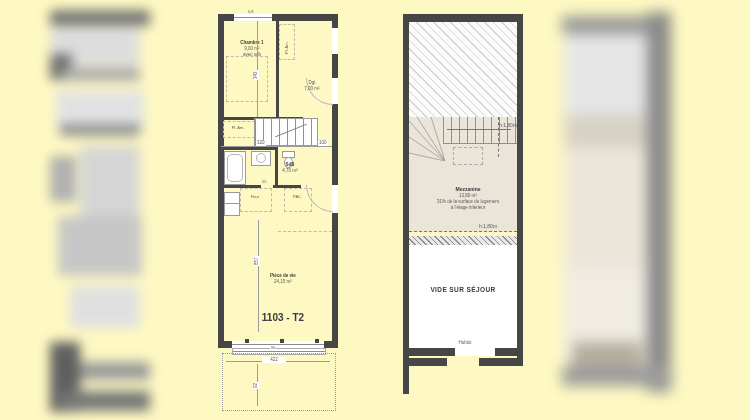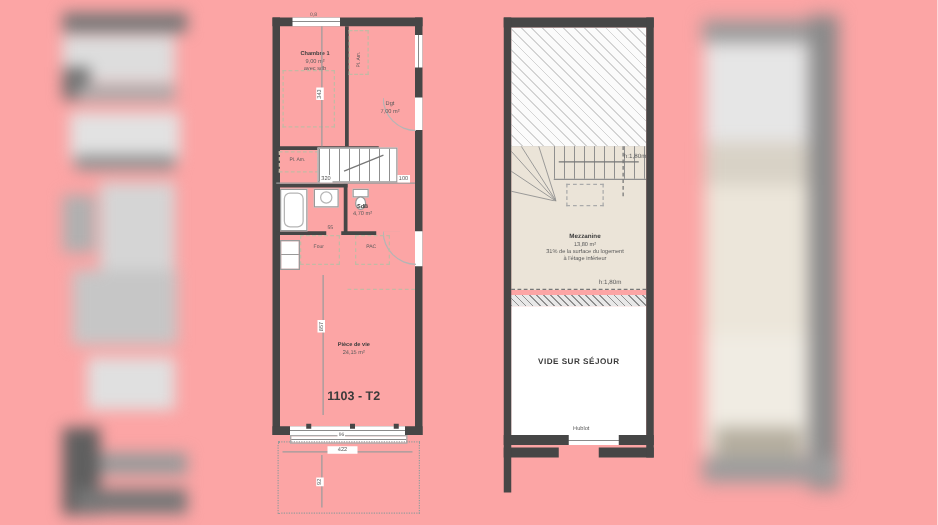--- a/index.html
+++ b/index.html
@@ -1,20 +1,20 @@
 <!DOCTYPE html>
 <html style="--wall: #464646; --beige: #ebe4d8; --hatch: #cfcfcf; --dashed: #c4b9a4; --dim: #9c9c9c; --text: #4a4a4a;"><head>
 <meta charset="utf-8">
 <style>
   :root{
     --wall:#464646; --beige:#ebe4d8; --hatch:#cfcfcf; --dashed:#c4b9a4;
     --dim:#9c9c9c; --text:#4a4a4a;
   }
   html,body{margin:0;padding:0;background:#fff;}
-  #stage{position:relative;width:750px;height:420px;background:#fca5a5;overflow:hidden;
+  #stage{position:relative;width:750px;height:420px;background:#fef9c3;overflow:hidden;
          font-family:"Liberation Sans",sans-serif;color:var(--text);}
   .abs{position:absolute;}
   .wall{position:absolute;background:var(--wall);}
   .t{position:absolute;color:#5a5a5a;font-size:4.5px;line-height:1.3;white-space:nowrap;}
   .tc{text-align:center;white-space:normal;}
   .b{font-weight:bold;color:#3c3c3c;}
   .rot{transform:rotate(-90deg);transform-origin:left top;}
   .dash{position:absolute;border:1px dashed var(--dashed);}
   .fix{position:absolute;border:1px solid #9a9a9a;background:#fff;}
   .dim{position:absolute;background:var(--dim);}

